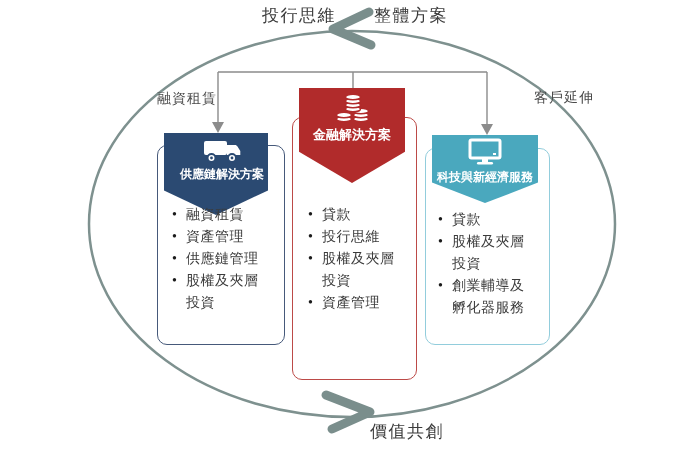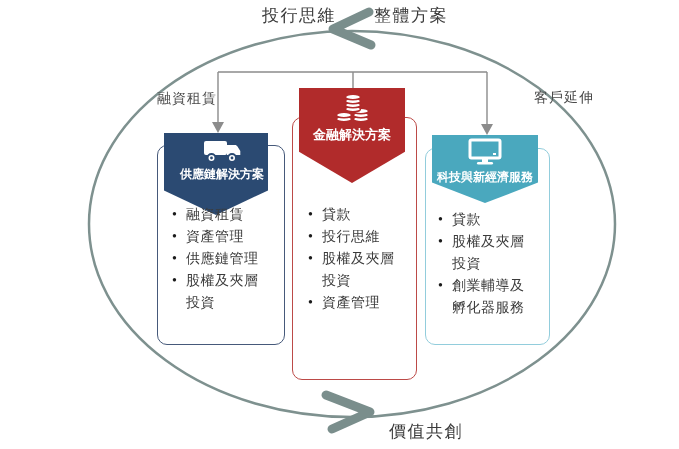--- a/index.html
+++ b/index.html
@@ -56,21 +56,21 @@
     <polyline points="326,395 370,412 332,429" fill="none" style="stroke:var(--arrow)" stroke-width="9" stroke-linecap="round" stroke-linejoin="round"></polyline>
 
     <path d="M353,88 L353,72 M218,72 L487,72 M218,72 L218,123 M487,72 L487,125" fill="none" style="stroke:var(--connector)" stroke-width="1.4"></path>
     <polygon points="212,122 224,122 218,133" style="fill:var(--connector)"></polygon>
     <polygon points="481,124 493,124 487,135" style="fill:var(--connector)"></polygon>
   </svg>
 
   <div class="flow-label" style="left:262px;top:4px;">投行思維</div>
   <div class="flow-label" style="left:374px;top:4px;">整體方案</div>
 
-  <div class="flow-label" style="left:389px;top:420px;">價值共創</div>
+  <div class="flow-label" style="left:370px;top:420px;">價值共創</div>
 
   <div class="branch-label" style="left:157px;top:90px;">融資租賃</div>
   <div class="branch-label" style="left:491px;top:89px;margin-left:43px;">客戶延伸</div>
 
   <div class="card navy" style="left:157px;top:145px;width:126px;height:198px;"></div>
   <div class="pennant navy" style="left:164px;top:133px;width:92px;height:82px;padding-left:12px;">
     <span class="icon-wrap" style="margin-top:5px;">
       <svg width="40" height="27" viewBox="0 0 40 27">
         <rect x="2" y="3" width="23" height="14" rx="2" fill="#fff"></rect>
         <path d="M25 7 h8 c1 0 2 .6 2.5 1.5 l2.8 4.5 v4 H25 z" fill="#fff"></path>

